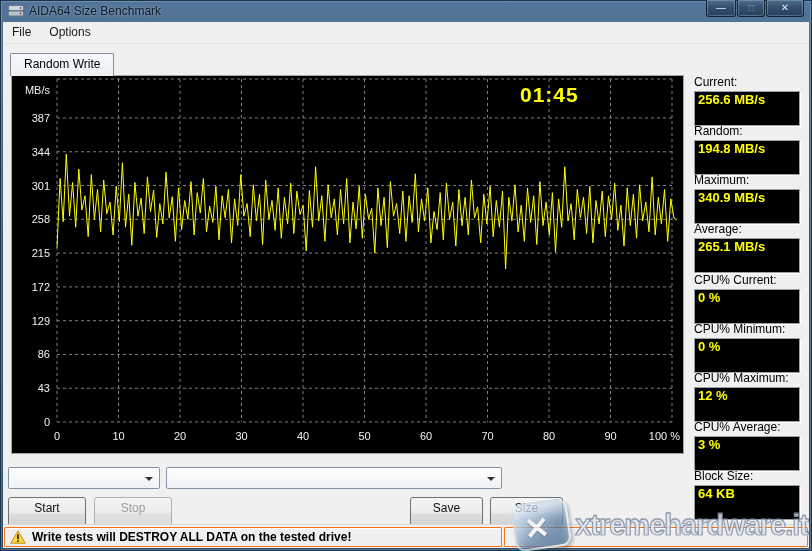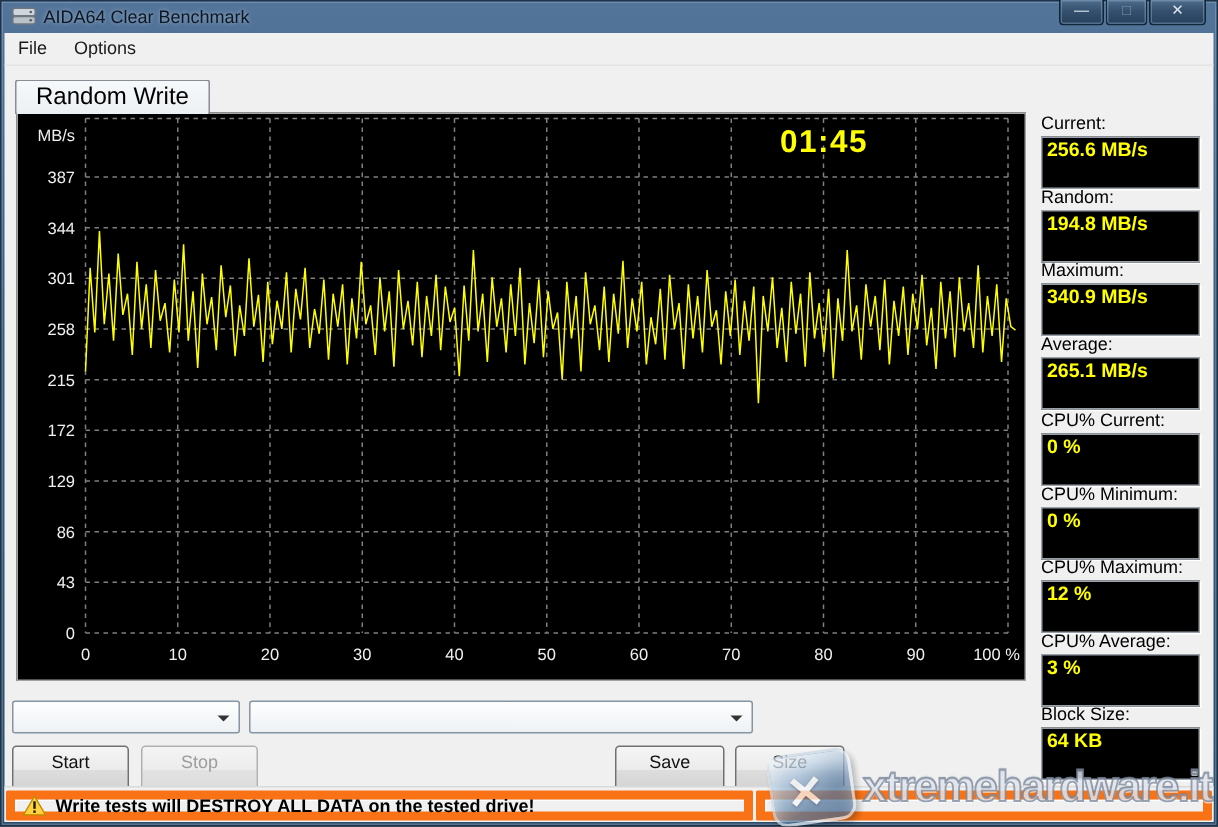--- a/index.html
+++ b/index.html
@@ -26,21 +26,21 @@
   .win-btn.min{width:30px;} .win-btn.max{width:28px;color:#7d93a9;} .win-btn.close{width:38px;}
   
   .menubar{position:absolute;left:3px;right:3px;top:22px;height:22px;background:#f0f0f0;display:flex;align-items:center;border-bottom:1px solid #e3e3e3;}
   .menu-item{font-size:12px;color:#1a1a1a;padding:15px 9px;line-height:21px;}
   .client{position:absolute;left:3px;right:3px;top:44px;bottom:3px;background:#f0f0f0;}
   
   .tab{
     position:absolute;left:10px;top:53px;height:23px;padding:0 13px;z-index:2;
     background:linear-gradient(#f5f9fb,#ecf0f3);
     border:1px solid #898c95;border-bottom:none;border-radius:2px 2px 0 0;
-    font-size:16px;color:#000;line-height:21px;
+    font-size:12px;color:#000;line-height:21px;
   }
   
   .chart-frame{
     position:absolute;left:11px;top:75px;width:673px;height:379px;z-index:1;
     border:1px solid #a3a3a3;background:#000;
   }
   .chart-frame svg{display:block;}
   .timer{
     position:absolute;left:508px;top:7px;
     font-size:21px;font-weight:bold;color:#ffff00;letter-spacing:1px;
@@ -70,21 +70,21 @@
     position:absolute;top:497px;height:36px;
     background:linear-gradient(#f5f5f5,#ebebeb 45%,#dddddd 46%,#cfcfcf);
     border:1px solid #707070;border-radius:3px;
     font-size:12px;color:#111;text-align:center;line-height:20px;
   }
   .btn.disabled{color:#9d9d9d;border-color:#b0b0b0;background:linear-gradient(#f4f4f4,#ececec 45%,#e2e2e2 46%,#d9d9d9);}
   
   .statusbar{position:absolute;left:3px;right:3px;top:524px;height:24px;background:#f0f0f0;border-top:1px solid #d9d9d9;}
   .status-panel{
     position:absolute;top:2px;height:20px;
-    border:6px solid #f97316;box-shadow:inset 1px 1px 0 #fdfdfd;border-radius:1px;
+    border:1px solid #f97316;box-shadow:inset 1px 1px 0 #fdfdfd;border-radius:1px;
     display:flex;align-items:center;
   }
   .status-panel.p1{left:1px;width:498px;}
   .status-panel.p2{left:501px;right:1px;}
   .warn-text{font-size:12px;font-weight:bold;color:#000;margin-left:6px;white-space:nowrap;}
   .warn-icon{margin-left:5px;display:flex;}
   
   .watermark{position:absolute;right:0px;bottom:2px;z-index:5;display:flex;align-items:center;pointer-events:none;opacity:.92;}
   .wm-logo{
     width:56px;height:48px;border-radius:10px;transform:rotate(-8deg);
@@ -108,21 +108,21 @@
 
   <div class="titlebar">
     <span class="title-icon">
       <svg width="16" height="14" viewBox="0 0 16 14">
         <rect x="0.5" y="1.5" width="15" height="5" rx="1.5" fill="#cfd6dd" stroke="#6f7781"></rect>
         <rect x="0.5" y="7" width="15" height="5" rx="1.5" fill="#b9c1c9" stroke="#6f7781"></rect>
         <circle cx="12.5" cy="4" r="0.9" fill="#55606c"></circle>
         <circle cx="12.5" cy="9.5" r="0.9" fill="#55606c"></circle>
       </svg>
     </span>
-    <span class="title-text">AIDA64 Clear Benchmark</span>
+    <span class="title-text">AIDA64 Size Benchmark</span>
     <span class="win-controls">
       <span class="win-btn min">—</span>
       <span class="win-btn max">□</span>
       <span class="win-btn close">✕</span>
     </span>
   </div>
 
   <div class="menubar">
     <span class="menu-item">File</span>
     <span class="menu-item">Options</span>

